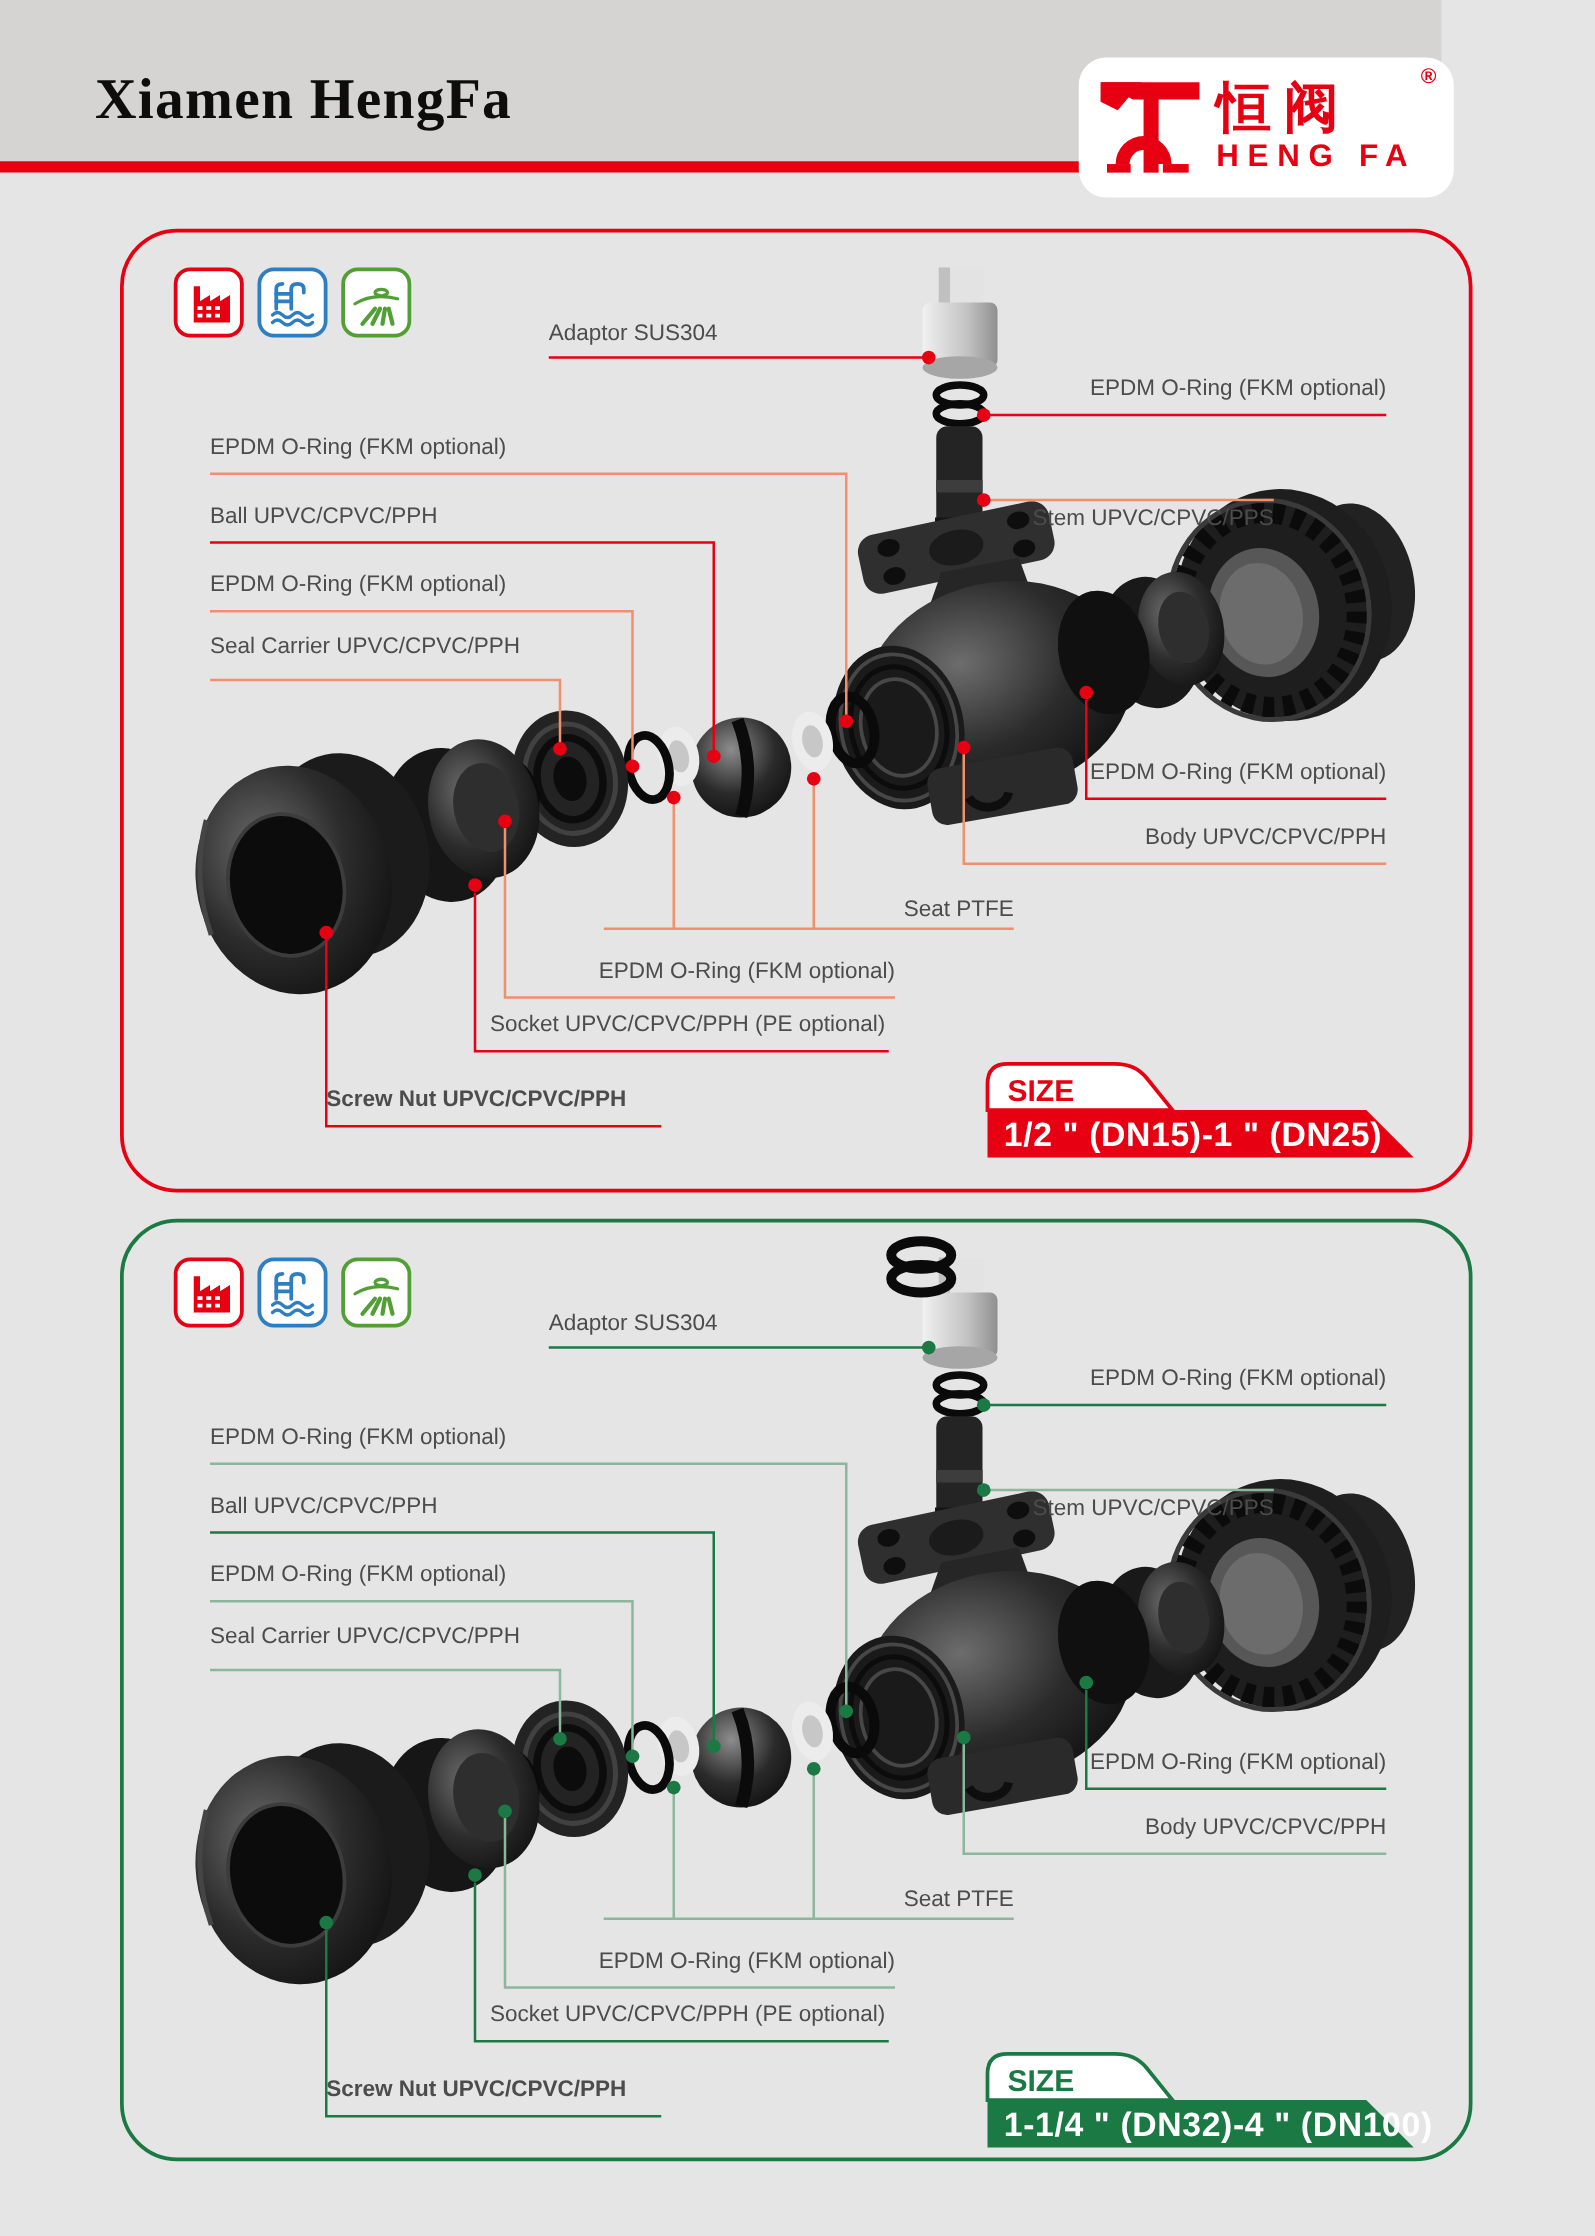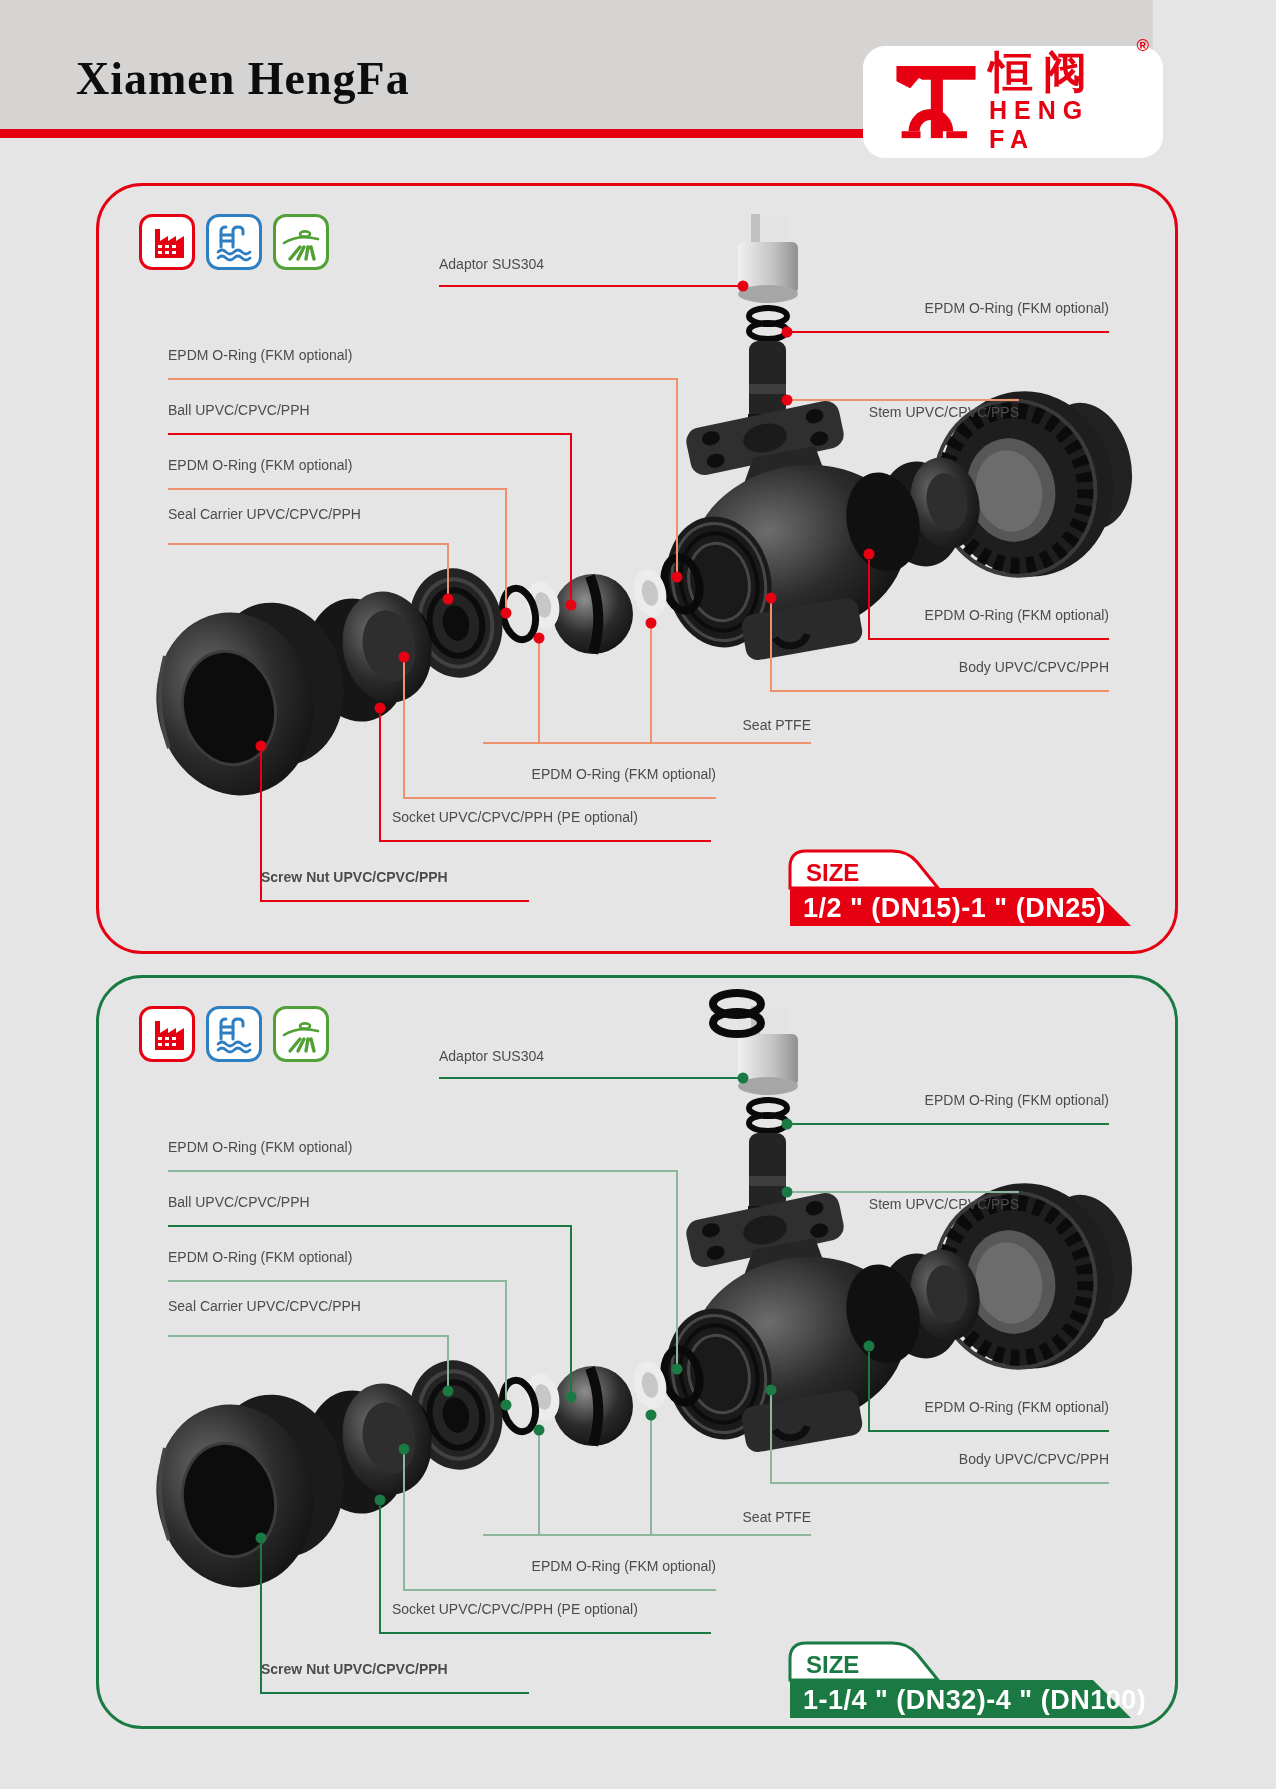--- a/index.html
+++ b/index.html
@@ -5,21 +5,21 @@
   html,body{margin:0;padding:0;background:#ffffff;}
   .page{position:relative;width:1276px;height:1789px;background:#e5e5e5;overflow:hidden;
         font-family:"Liberation Sans", sans-serif;}
 
   
   .hdr-band{position:absolute;left:0;top:0;width:1153px;height:129px;background:#d6d4d2;}
   .hdr-rule{position:absolute;left:0;top:129px;width:1153px;height:9px;background:#e60012;}
   .hdr-title{position:absolute;left:76px;top:52px;font-family:"Liberation Serif", serif;
              font-weight:bold;font-size:46px;color:#0d0d0d;letter-spacing:1px;}
   .logo-card{position:absolute;left:863px;top:46px;width:300px;height:112px;background:#ffffff;
-             border-radius:22px;display:flex;align-items:center;padding:0 30px;box-sizing:border-box;}
+             border-radius:22px;display:flex;align-items:center;padding:0 14px;box-sizing:border-box;}
   .logo-mark{width:86px;height:86px;flex:0 0 auto;}
   .logo-txt{position:relative;margin-left:10px;color:#e60012;}
   .logo-cn{font-size:44px;font-weight:bold;letter-spacing:10px;line-height:1;}
   .logo-reg{position:absolute;top:-14px;right:-16px;font-size:17px;font-weight:bold;}
   .logo-en{font-size:25px;font-weight:bold;letter-spacing:7px;margin-top:2px;}
 
   
   .panel{position:absolute;left:96px;width:1076px;border:3px solid;border-radius:46px;box-sizing:content-box;}
   .panel-red{top:183px;height:765px;border-color:#e60012;
              --acc:#e60012;--ldA:#e60012;--ldB:#f0906c;--dot:#e60012;}
@@ -29,21 +29,21 @@
 
   .icon-row{position:absolute;left:40px;top:28px;display:flex;gap:11px;z-index:4;}
   .sq{width:56px;height:56px;border:3px solid;border-radius:13px;background:#fff;
       display:flex;align-items:center;justify-content:center;box-sizing:border-box;}
   .sq svg{width:42px;height:42px;}
   .sq-red{border-color:#e60012;color:#e60012;}
   .sq-blue{border-color:#2e7ec2;color:#2e7ec2;}
   .sq-green{border-color:#52a035;color:#52a035;}
 
   
-  .lbl{position:absolute;font-size:14px;color:#4c4c4c;white-space:nowrap;line-height:1.2;z-index:3;}
+  .lbl{position:absolute;font-size:18px;color:#4c4c4c;white-space:nowrap;line-height:1.2;z-index:3;}
   .lbl.r{text-align:right;}
   .lbl-adaptor{left:340px;top:70px;}
   .lbl-oring-tr{left:610px;width:400px;top:114px;}
   .lbl-stem{left:620px;width:300px;top:182px;margin-top:36px;}
   .lbl-oring-l1{left:69px;top:161px;}
   .lbl-ball{left:69px;top:216px;}
   .lbl-oring-l2{left:69px;top:271px;}
   .lbl-carrier{left:69px;top:320px;}
   .lbl-oring-r{left:610px;width:400px;top:421px;}
   .lbl-body{left:610px;width:400px;top:473px;}

